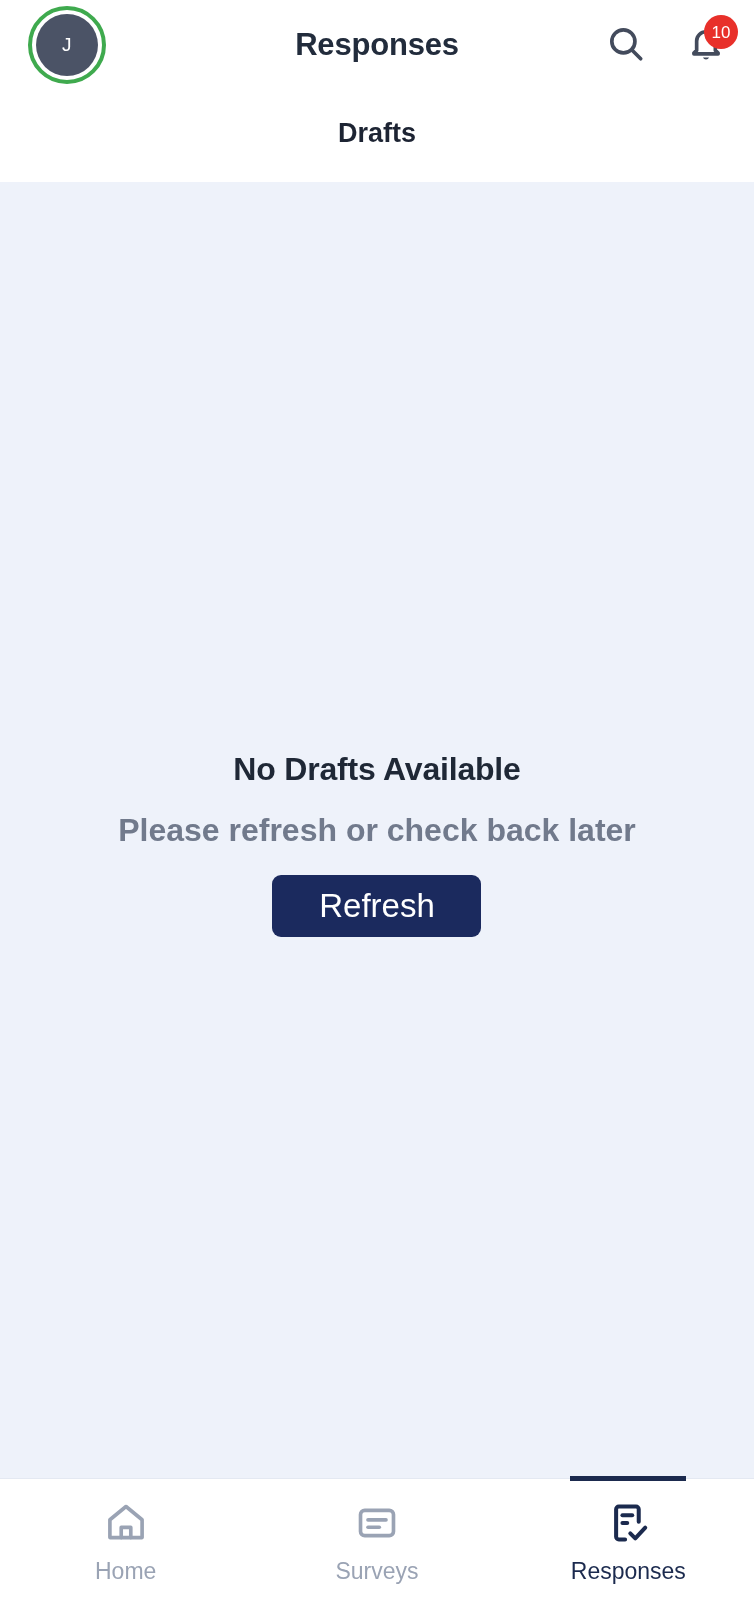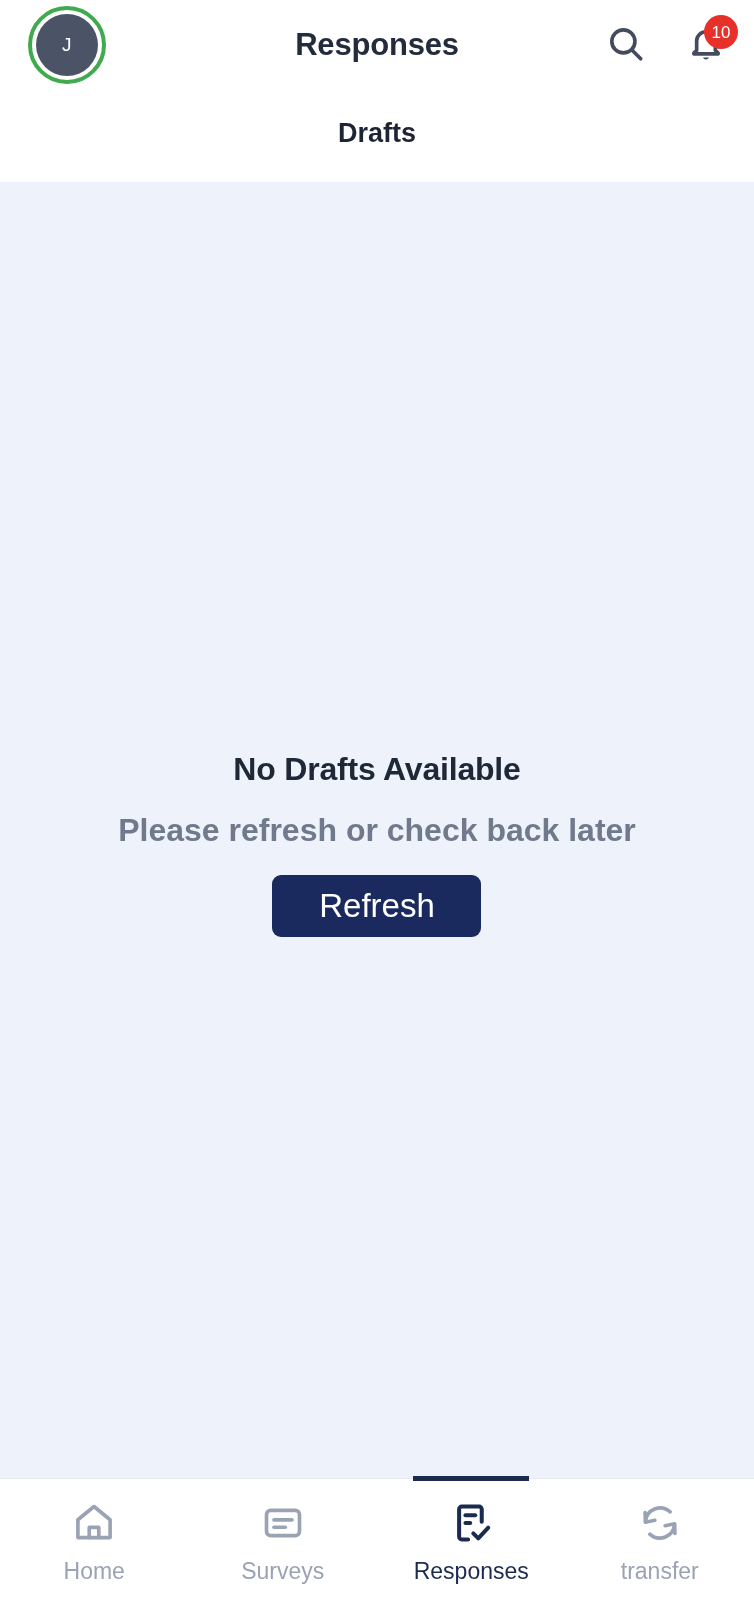--- a/index.html
+++ b/index.html
@@ -274,26 +274,15 @@
         <svg width="46" height="46" viewBox="0 0 24 24" fill="none" stroke="#1b2a4e" stroke-width="2.1" stroke-linecap="round" stroke-linejoin="round">
           <path d="M17.6 11.4V4.8a1.4 1.4 0 0 0-1.4-1.4H7.2a1.4 1.4 0 0 0-1.4 1.4v14.4a1.4 1.4 0 0 0 1.4 1.4h3.3"></path>
           <line x1="9.1" y1="8.0" x2="14.2" y2="8.0"></line>
           <line x1="9.1" y1="12.0" x2="11.6" y2="12.0"></line>
           <path d="M13.2 17.4 15.8 20 21 14.4"></path>
         </svg>
       </span>
       <span class="nav-label">Responses</span>
     </button>
 
-    <button class="nav-item">
-      <span class="nav-icon">
-        <svg width="46" height="46" viewBox="0 0 24 24" fill="none" stroke="#9aa3b4" stroke-width="1.9" stroke-linecap="round" stroke-linejoin="round">
-          <path d="M19.6 12.6a7.7 7.7 0 0 1-12.9 5.2"></path>
-          <path d="M4.4 11.4a7.7 7.7 0 0 1 12.9-5.2"></path>
-          <polyline points="4.2,6.6 4.4,11.6 9.3,10.6"></polyline>
-          <polyline points="19.8,17.4 19.6,12.4 14.7,13.4"></polyline>
-        </svg>
-      </span>
-      <span class="nav-label">transfer</span>
-    </button>
 
   </div>
 </div>
 
 </body></html>

